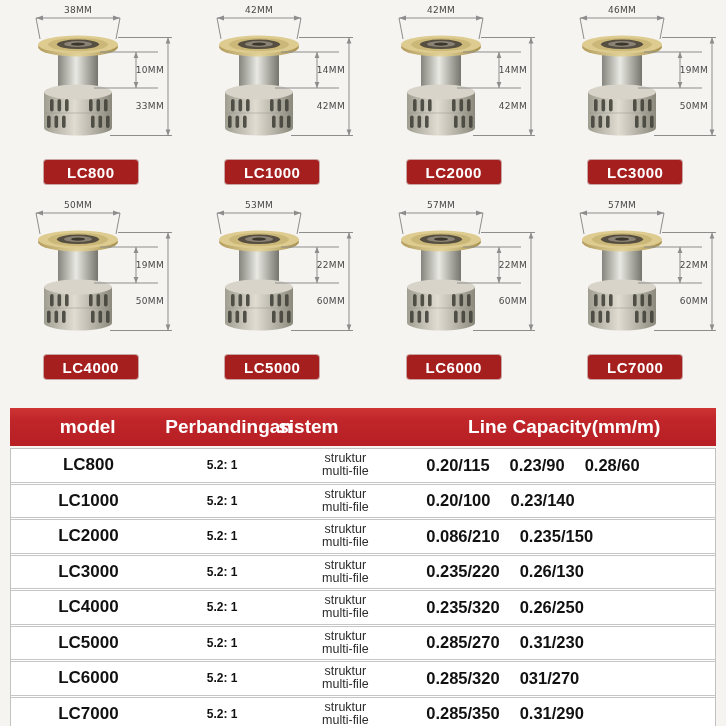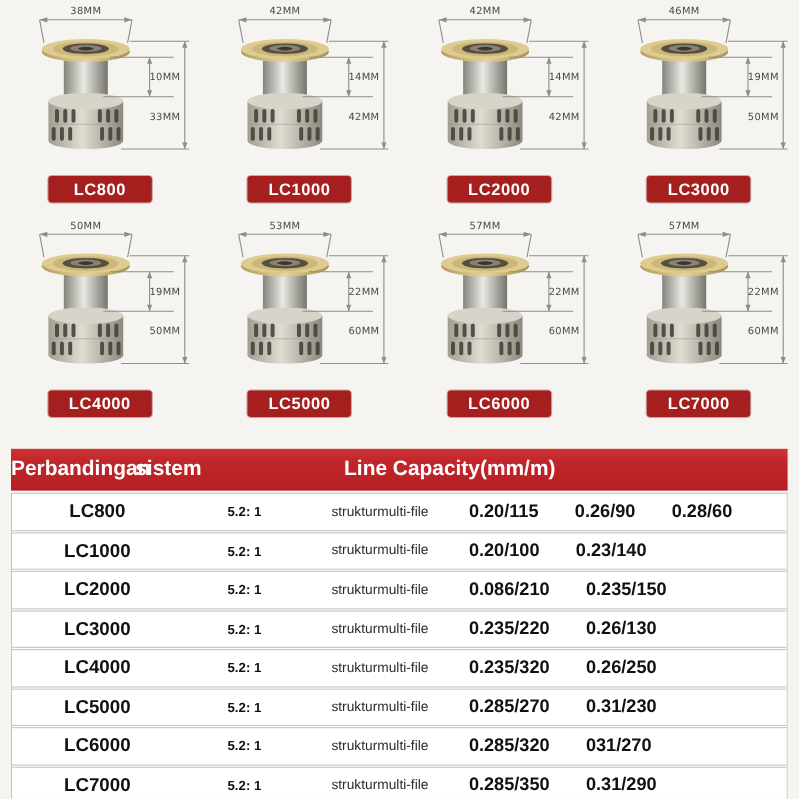--- a/index.html
+++ b/index.html
@@ -58,25 +58,25 @@
     background:#fff;
   }
   .t-row + .t-row{border-top:3px double #c6c6c6;}
   .col-model{width:22%;text-align:center;}
   .col-ratio{width:16%;text-align:center;}
   .col-system{width:19%;text-align:left;}
   .col-cap{width:43%;text-align:center;}
   .t-row .col-model{font-weight:bold;font-size:17px;color:#111;}
   .t-row .col-ratio{font-weight:bold;font-size:12px;color:#111;}
   .t-row .col-system{
-    display:flex;flex-direction:row;align-items:center;justify-content:center;
+    display:flex;flex-direction:column;align-items:center;justify-content:center;
     font-size:12.5px;line-height:13px;color:#2b2b2b;
   }
   .t-row .col-cap{
-    display:flex;gap:33px;justify-content:flex-start;
+    display:flex;gap:20px;justify-content:flex-start;
     padding-left:14px;box-sizing:border-box;
     font-weight:bold;font-size:16.5px;color:#111;
   }
   .cap:empty{display:none;}
 </style>
 </head>
 <body>
 
 <div class="spool-grid" id="spool-grid">
   <div class="spool-cell">
@@ -715,35 +715,36 @@
       </g>
       <text class="dimtext" x="158" y="107" text-anchor="end">60MM</text>
     </svg>
 
     <div class="spool-label">LC7000</div>
   </div>
 </div>
 
 <div class="spec-table">
   <div class="t-head">
+    <div class="col-model">model</div>
     <div class="col-ratio">Perbandingan</div>
     <div class="col-system">sistem</div>
     <div class="col-cap" style="justify-content:center;padding-left:0;">Line Capacity(mm/m)</div>
   </div>
   <div class="t-body" id="table-body">
   <div class="t-row">
     <div class="col-model">LC800</div>
     <div class="col-ratio">5.2: 1</div>
     <div class="col-system">
       <span>struktur</span>
       <span>multi-file</span>
     </div>
     <div class="col-cap">
       <span class="cap">0.20/115</span>
-      <span class="cap">0.26/90</span>
+      <span class="cap">0.23/90</span>
       <span class="cap">0.28/60</span>
     </div>
   </div>
 
   <div class="t-row">
     <div class="col-model">LC1000</div>
     <div class="col-ratio">5.2: 1</div>
     <div class="col-system">
       <span>struktur</span>
       <span>multi-file</span>

